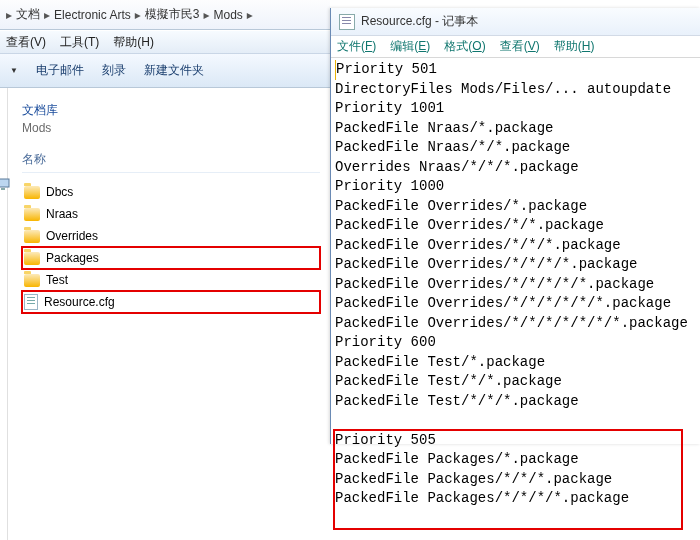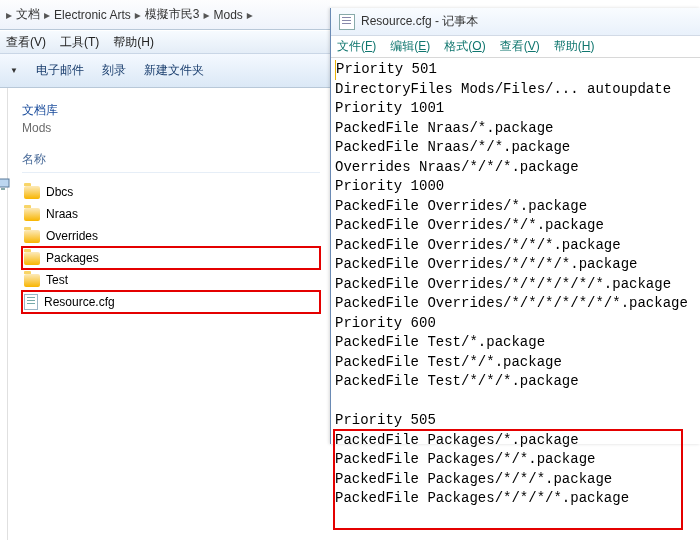--- a/index.html
+++ b/index.html
@@ -131,26 +131,26 @@
       <div class="np-line">DirectoryFiles  Mods/Files/... autoupdate</div>
       <div class="np-line">Priority 1001</div>
       <div class="np-line">PackedFile Nraas/*.package</div>
       <div class="np-line">PackedFile Nraas/*/*.package</div>
       <div class="np-line">Overrides Nraas/*/*/*.package</div>
       <div class="np-line">Priority 1000</div>
       <div class="np-line">PackedFile Overrides/*.package</div>
       <div class="np-line">PackedFile Overrides/*/*.package</div>
       <div class="np-line">PackedFile Overrides/*/*/*.package</div>
       <div class="np-line">PackedFile Overrides/*/*/*/*.package</div>
+      <div class="np-line">PackedFile Overrides/*/*/*/*/*.package</div>
       <div class="np-line">PackedFile Overrides/*/*/*/*/*/*.package</div>
       <div class="np-line">PackedFile Overrides/*/*/*/*/*/*/*.package</div>
       <div class="np-line">Priority 600</div>
       <div class="np-line">PackedFile Test/*.package</div>
       <div class="np-line">PackedFile Test/*/*.package</div>
       <div class="np-line">PackedFile Test/*/*/*.package</div>
       <div class="np-line">&nbsp;</div>
       <div class="np-line">Priority 505</div>
       <div class="np-line">PackedFile Packages/*.package</div>
-      <div class="np-line">PackedFile Packages/*/*.package</div>
       <div class="np-line">PackedFile Packages/*/*/*.package</div>
       <div class="np-line">PackedFile Packages/*/*/*/*.package</div>
     </div>
 </div>
 
 </body></html>

